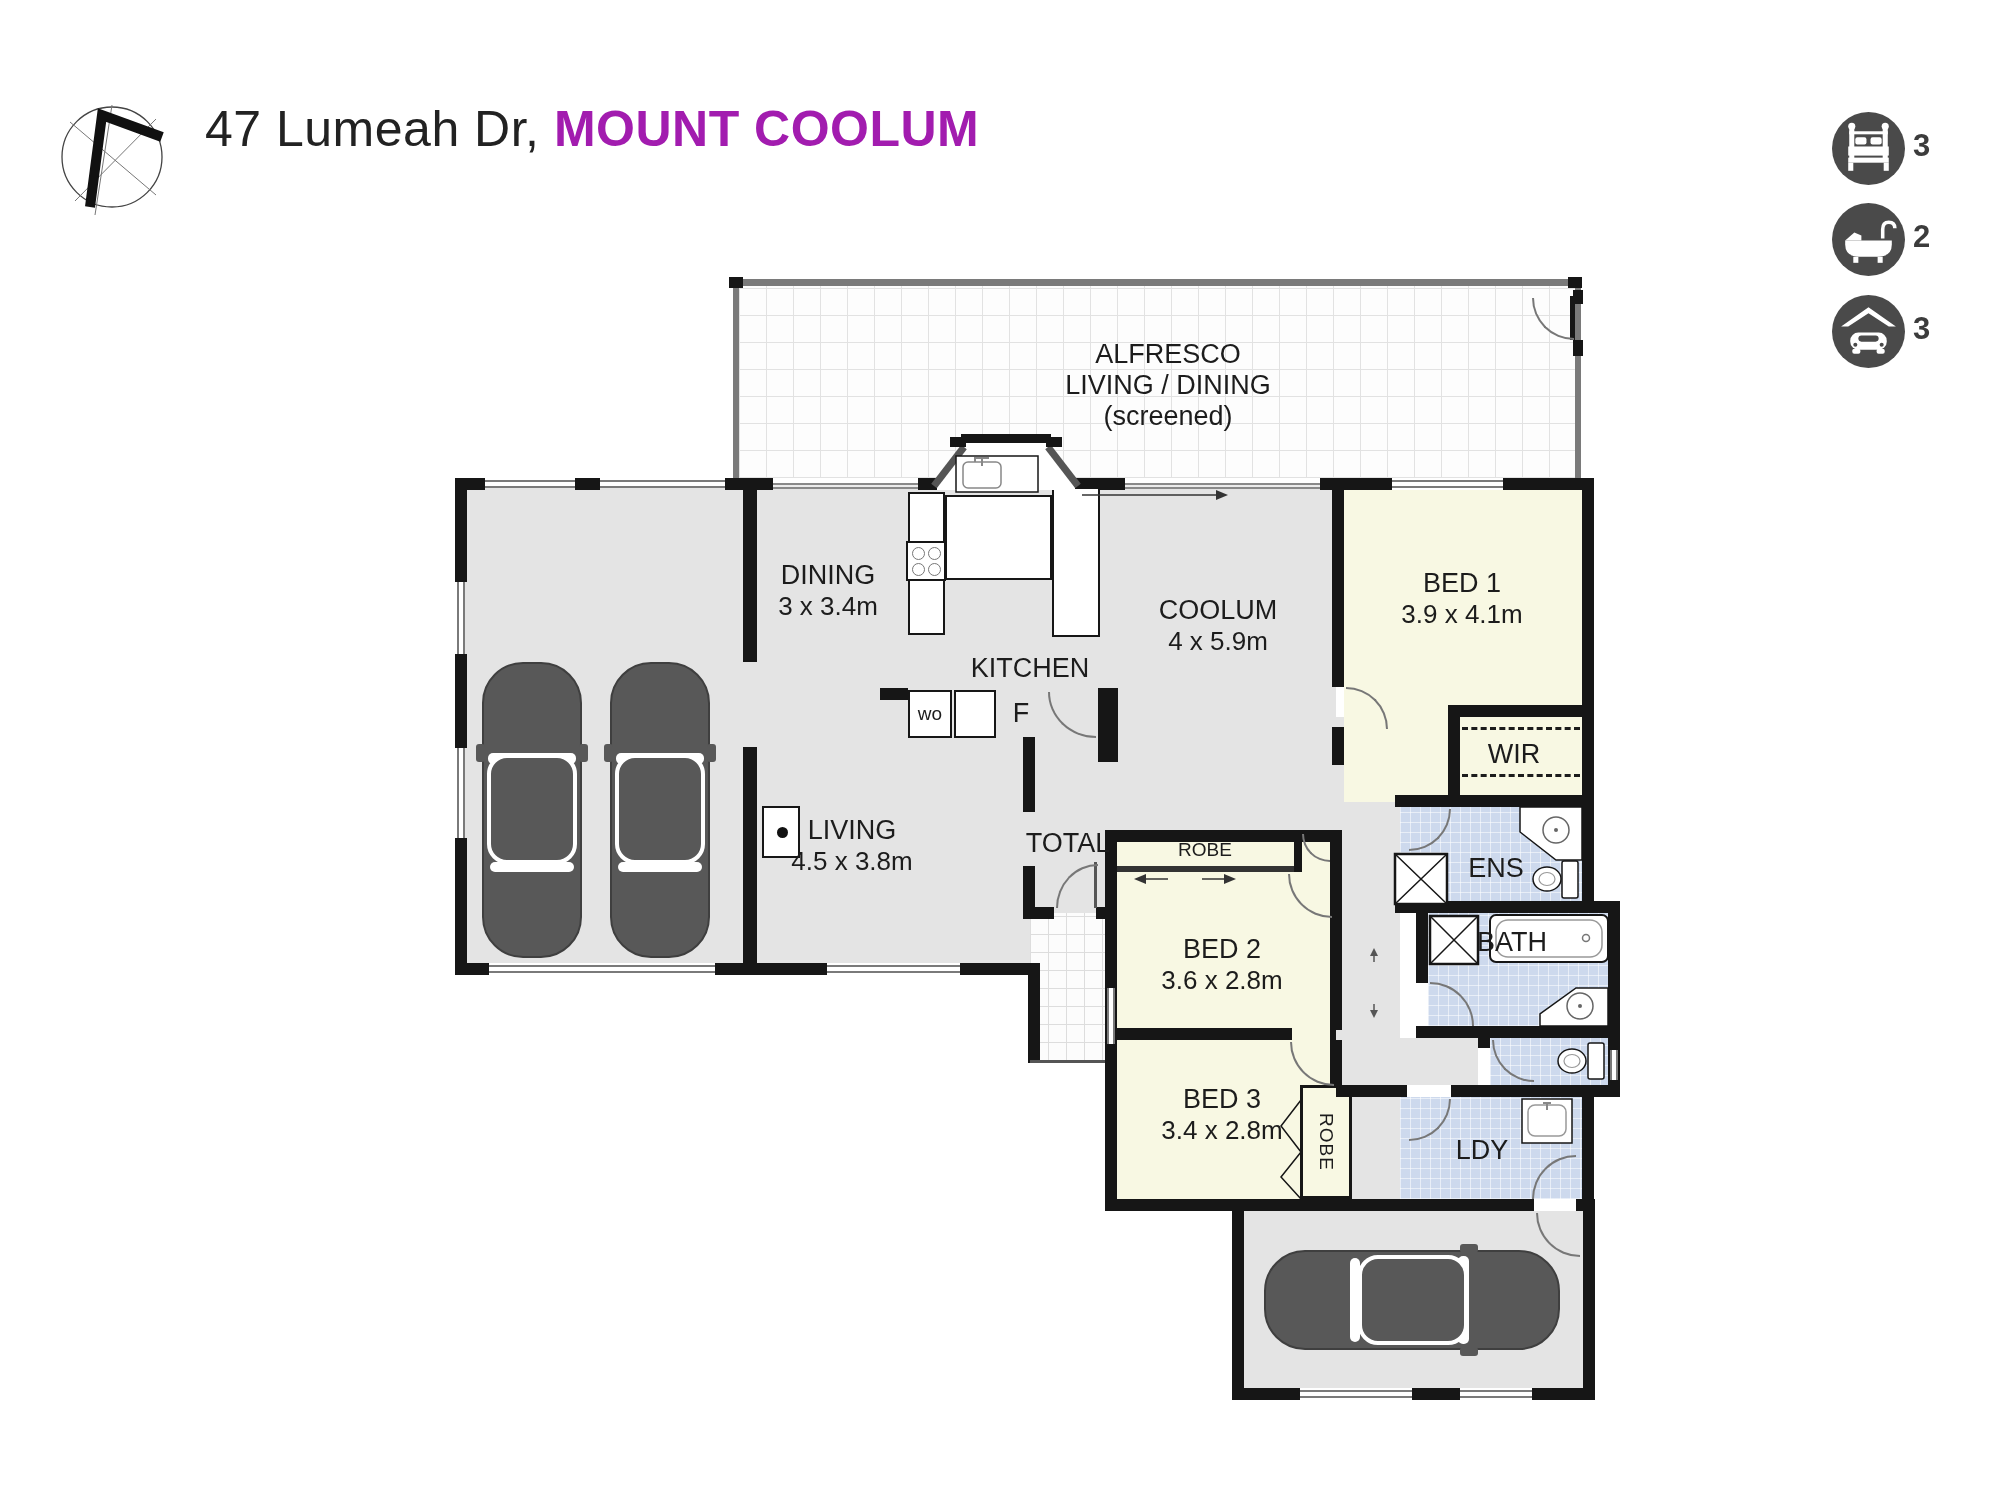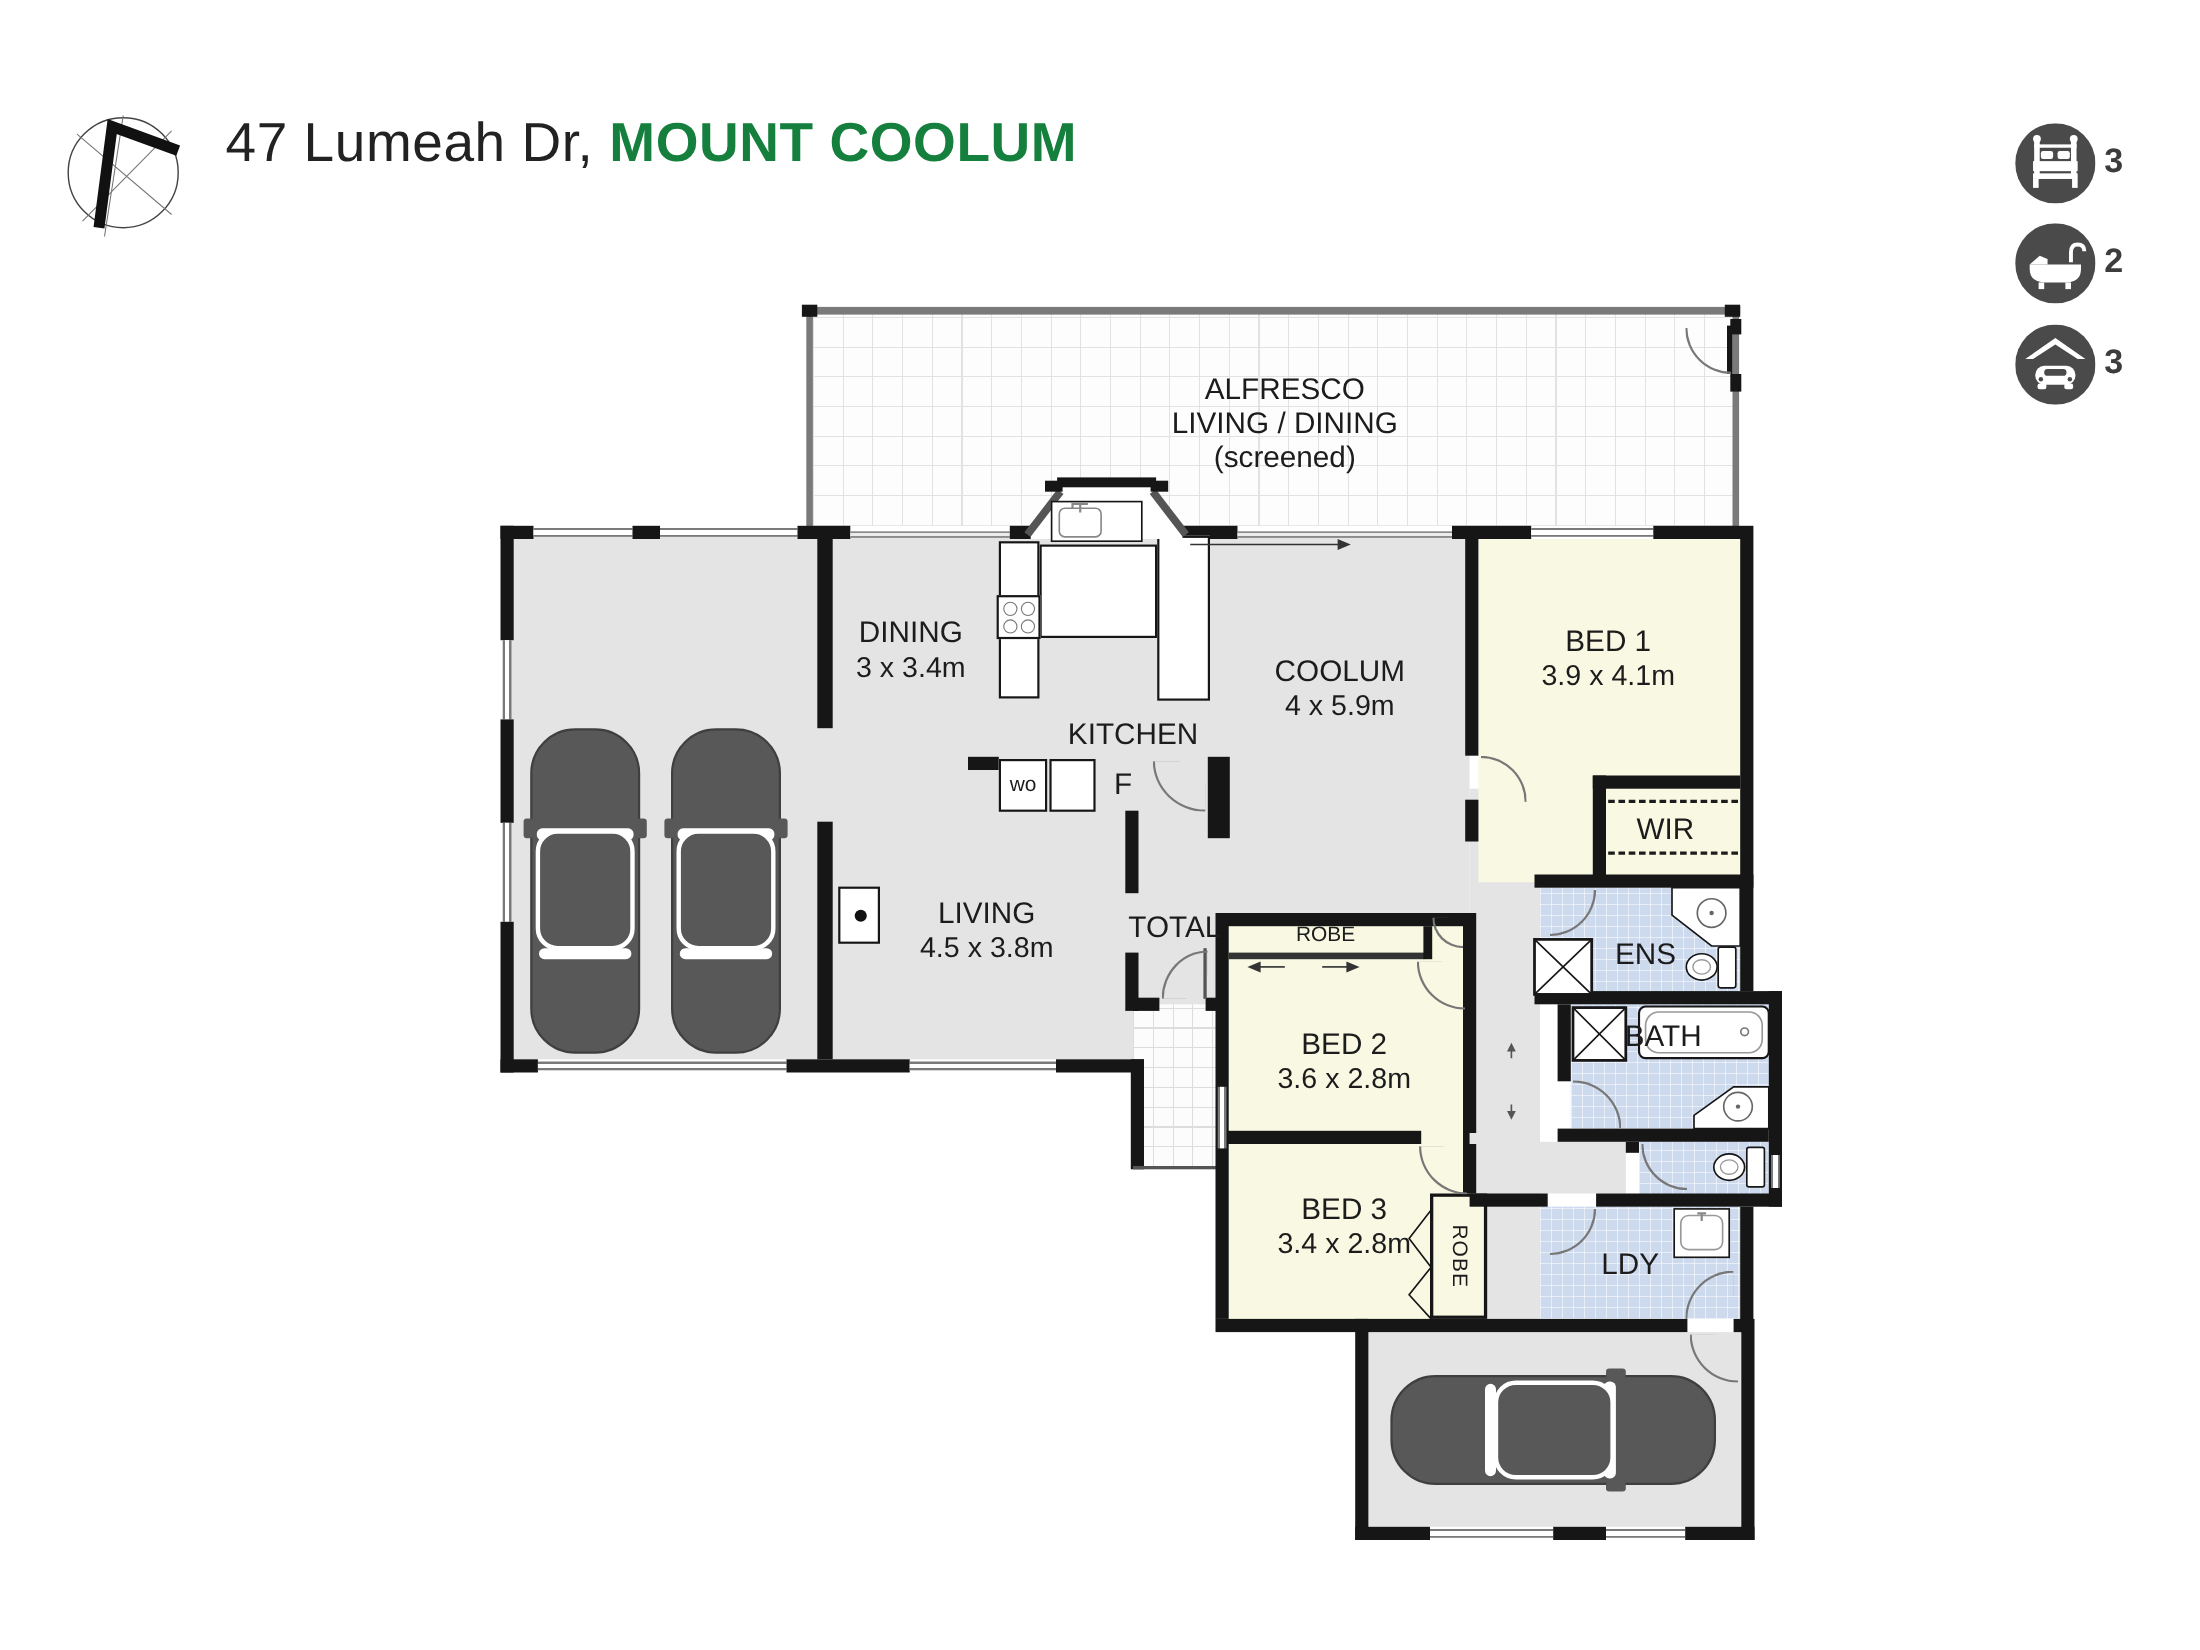--- a/index.html
+++ b/index.html
@@ -1,21 +1,21 @@
 <!DOCTYPE html>
 <html><head>
 <meta charset="utf-8">
 <style>
   html,body{margin:0;padding:0;background:#fff;}
   .canvas{position:relative;width:2000px;height:1500px;background:#ffffff;
           font-family:"Liberation Sans",sans-serif;overflow:hidden;}
 
   
   .title{position:absolute;left:205px;top:100px;font-size:50px;color:#222;letter-spacing:.5px;white-space:nowrap;}
-  .title b{font-weight:700;color:#15803d;}
+  .title b{font-weight:700;color:#a21caf;}
   .subtitle{position:absolute;left:216px;top:172px;font-size:28px;color:#333;white-space:nowrap;}
   .subtitle .sep{color:#555;padding:0 14px;}
   .subtitle .total{font-weight:600;color:#222;}
   .footer{position:absolute;left:63px;top:1368px;font-size:25px;color:#8a8a8a;}
   .icon-circle{position:absolute;width:73px;height:73px;}
   .icon-count{position:absolute;font-size:31px;font-weight:700;color:#3c3c3c;}
 
   
   .floor{position:absolute;}
   .f-gray{background:#e4e4e4;}
@@ -357,21 +357,21 @@
     <div>DINING</div>
     <div class="dims">3 x 3.4m</div>
   </div>
   <div class="rlabel" style="left:1030px;top:668px">
     <div>KITCHEN</div>
   </div>
   <div class="rlabel" style="left:1218px;top:626px">
     <div>COOLUM</div>
     <div class="dims">4 x 5.9m</div>
   </div>
-  <div class="rlabel" style="left:897px;top:846px">
+  <div class="rlabel" style="left:852px;top:846px">
     <div>LIVING</div>
     <div class="dims">4.5 x 3.8m</div>
   </div>
   <div class="rlabel" style="left:1068px;top:843px">
     <div>TOTAL</div>
   </div>
   <div class="rlabel" style="left:1462px;top:599px">
     <div>BED 1</div>
     <div class="dims">3.9 x 4.1m</div>
   </div>

